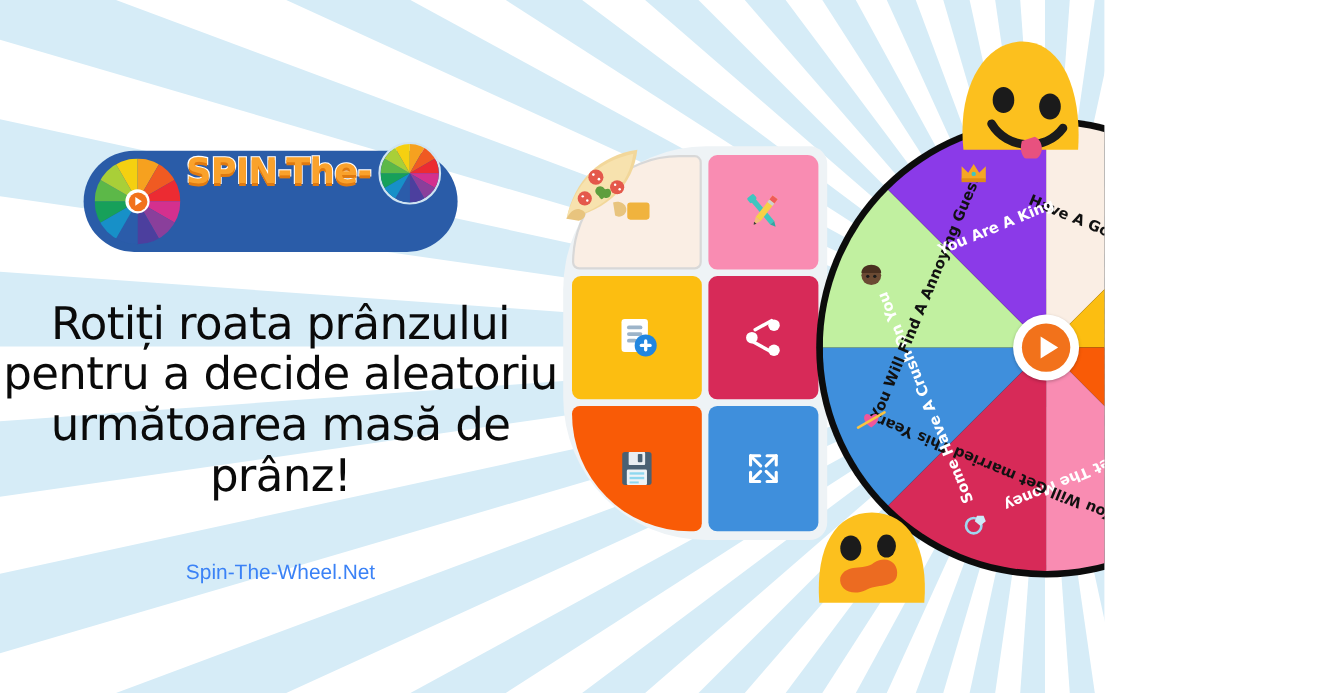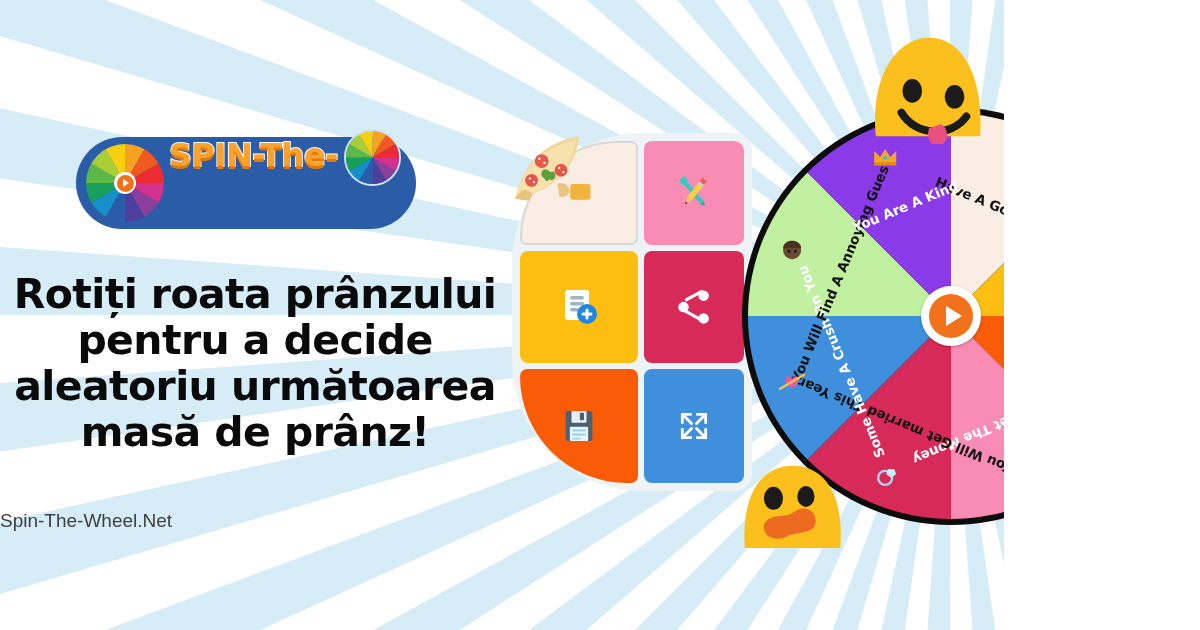--- a/index.html
+++ b/index.html
@@ -95,30 +95,31 @@
   #logo-line2 { font-size: 34px; margin-top: 4px; }
 
   
   #headline {
     position: absolute;
     left: 0px; top: 272px;
     width: 510px;
     text-align: center;
     color: #0a0a0a;
     font-family: "DejaVu Sans", sans-serif;
-    font-weight: bold;
+    font-weight: normal;
     font-size: 41px;
     line-height: 1.12;
     letter-spacing: -0.6px;
   }
   #subline {
     position: absolute;
     left: 0px; top: 510px;
     width: 510px;
-    color: #404040;
+    text-align: center;
+    color: #3b82f6;
     font-family: "Liberation Sans", sans-serif;
     font-size: 19px;
   }
 
   
   #toolpanel {
     position: absolute;
     left: 512px; top: 133px;
     width: 240px; height: 358px;
   }

